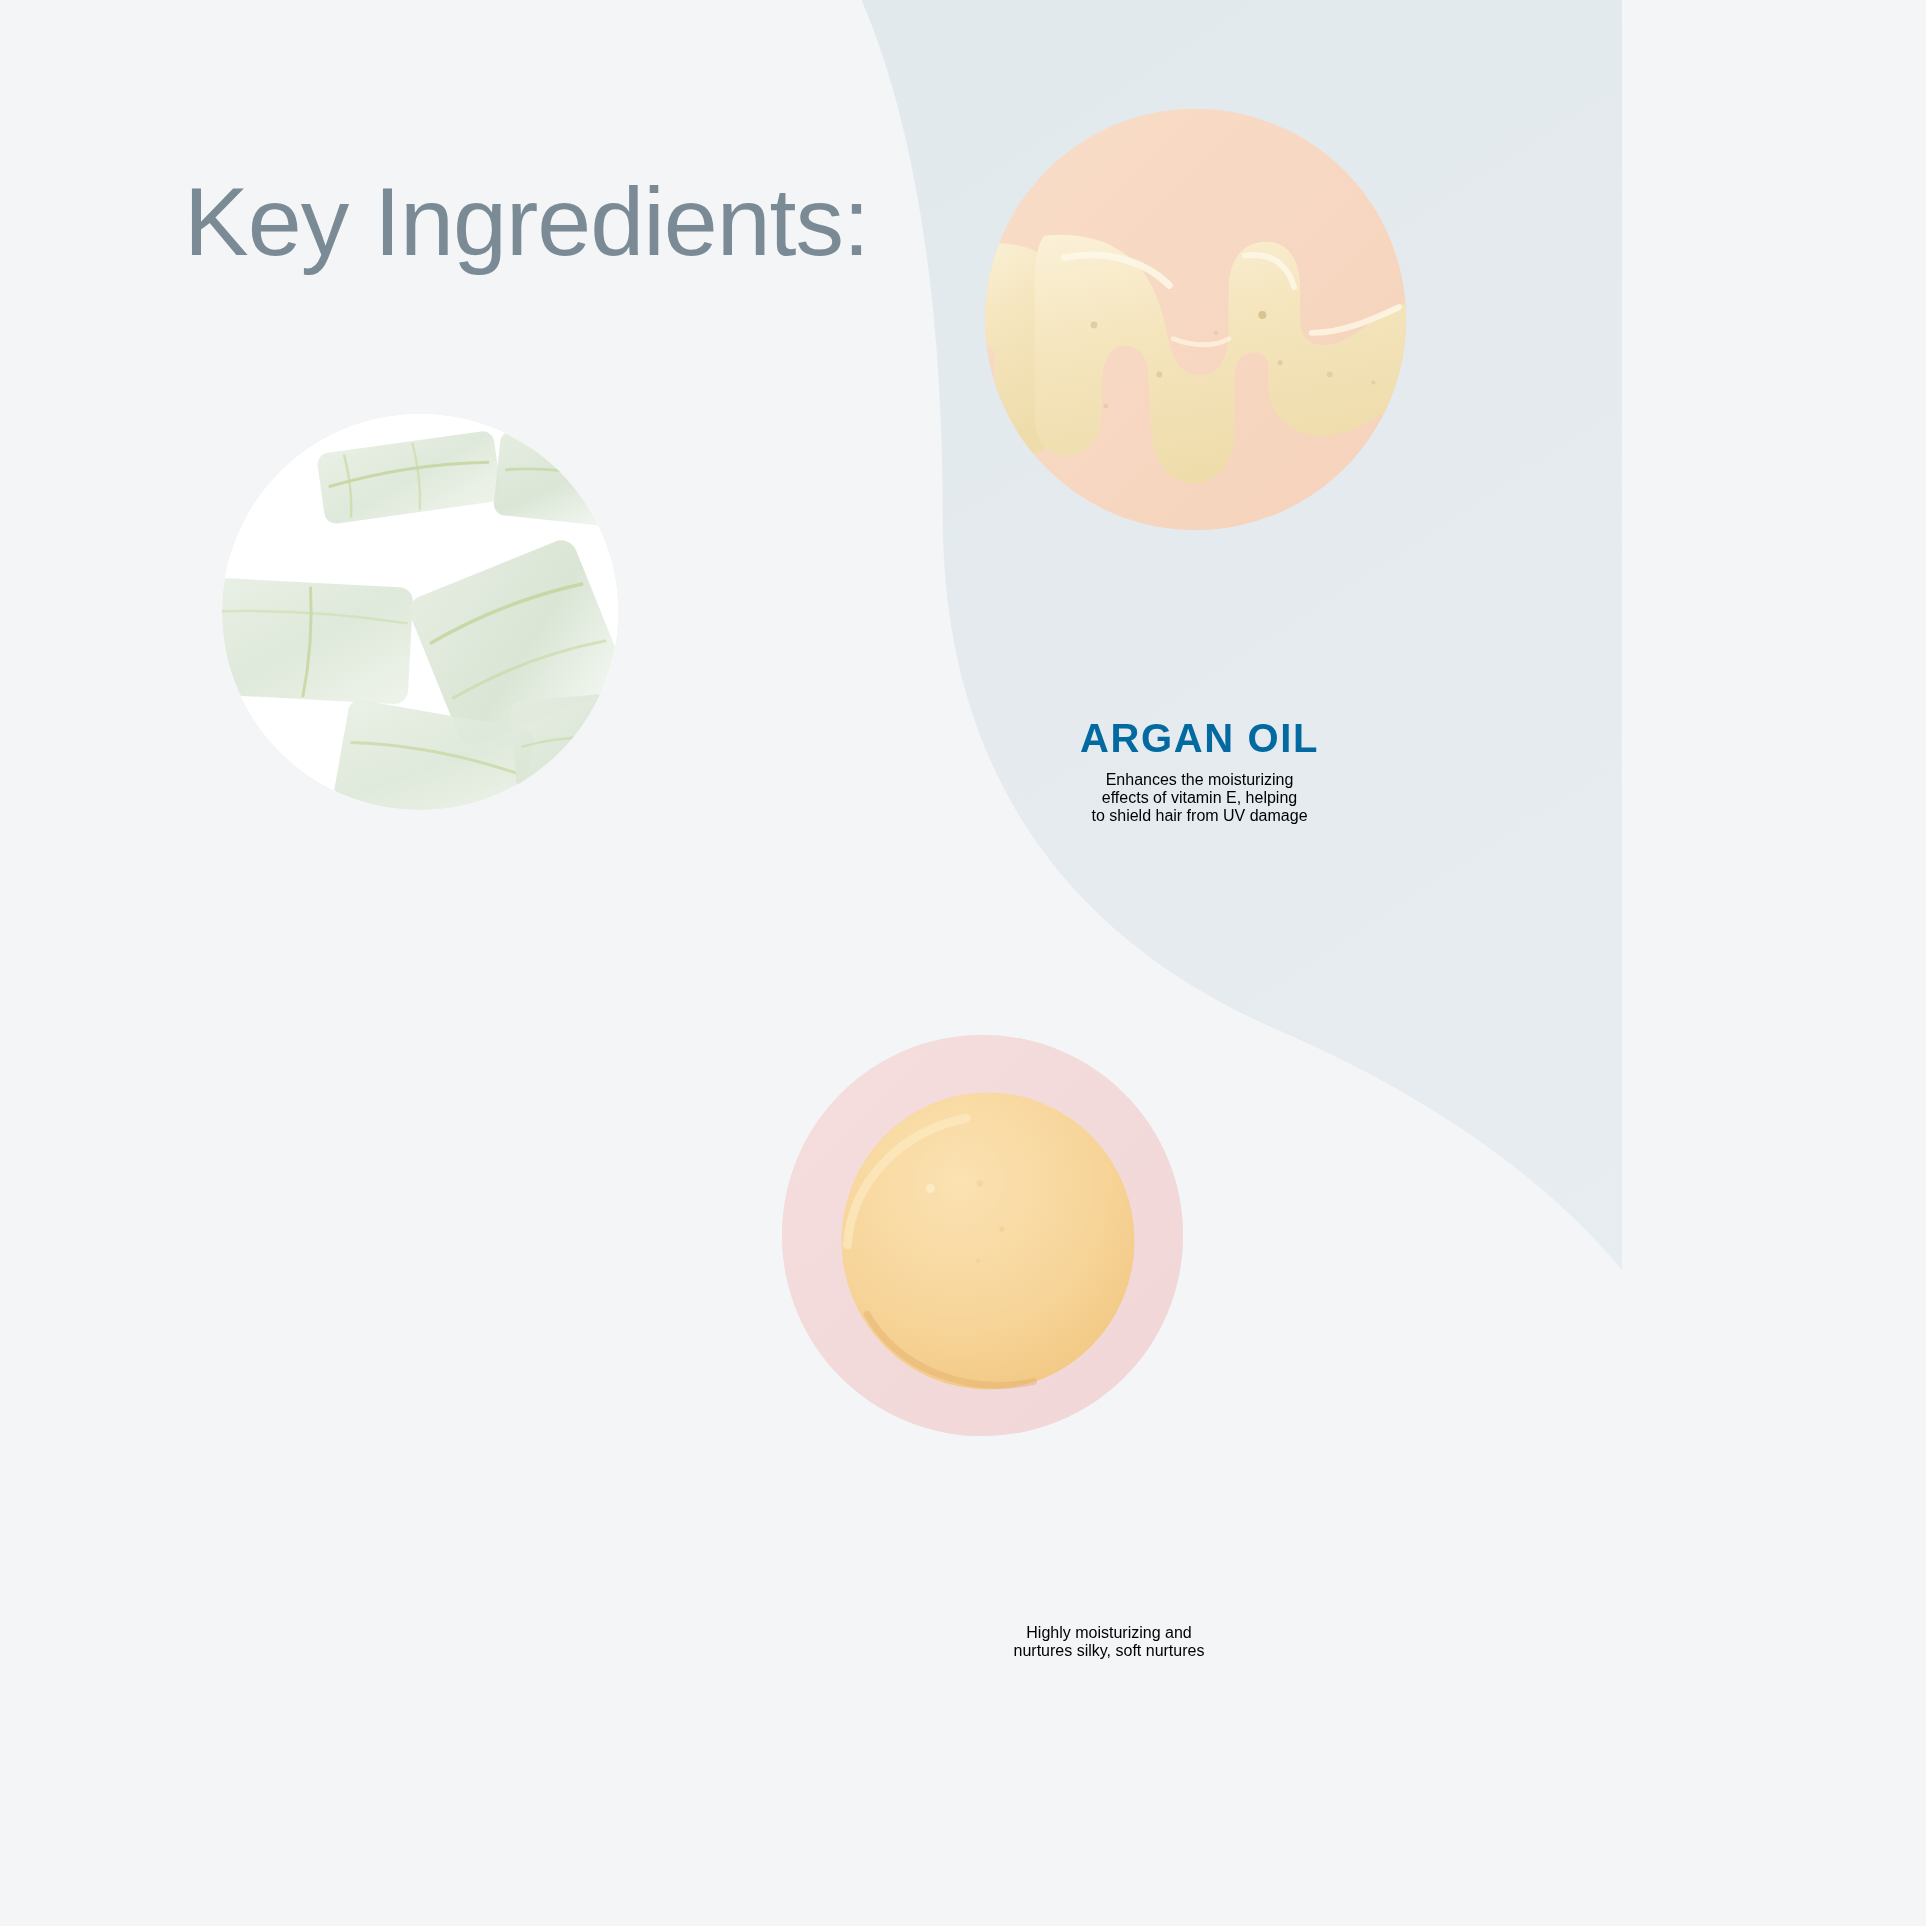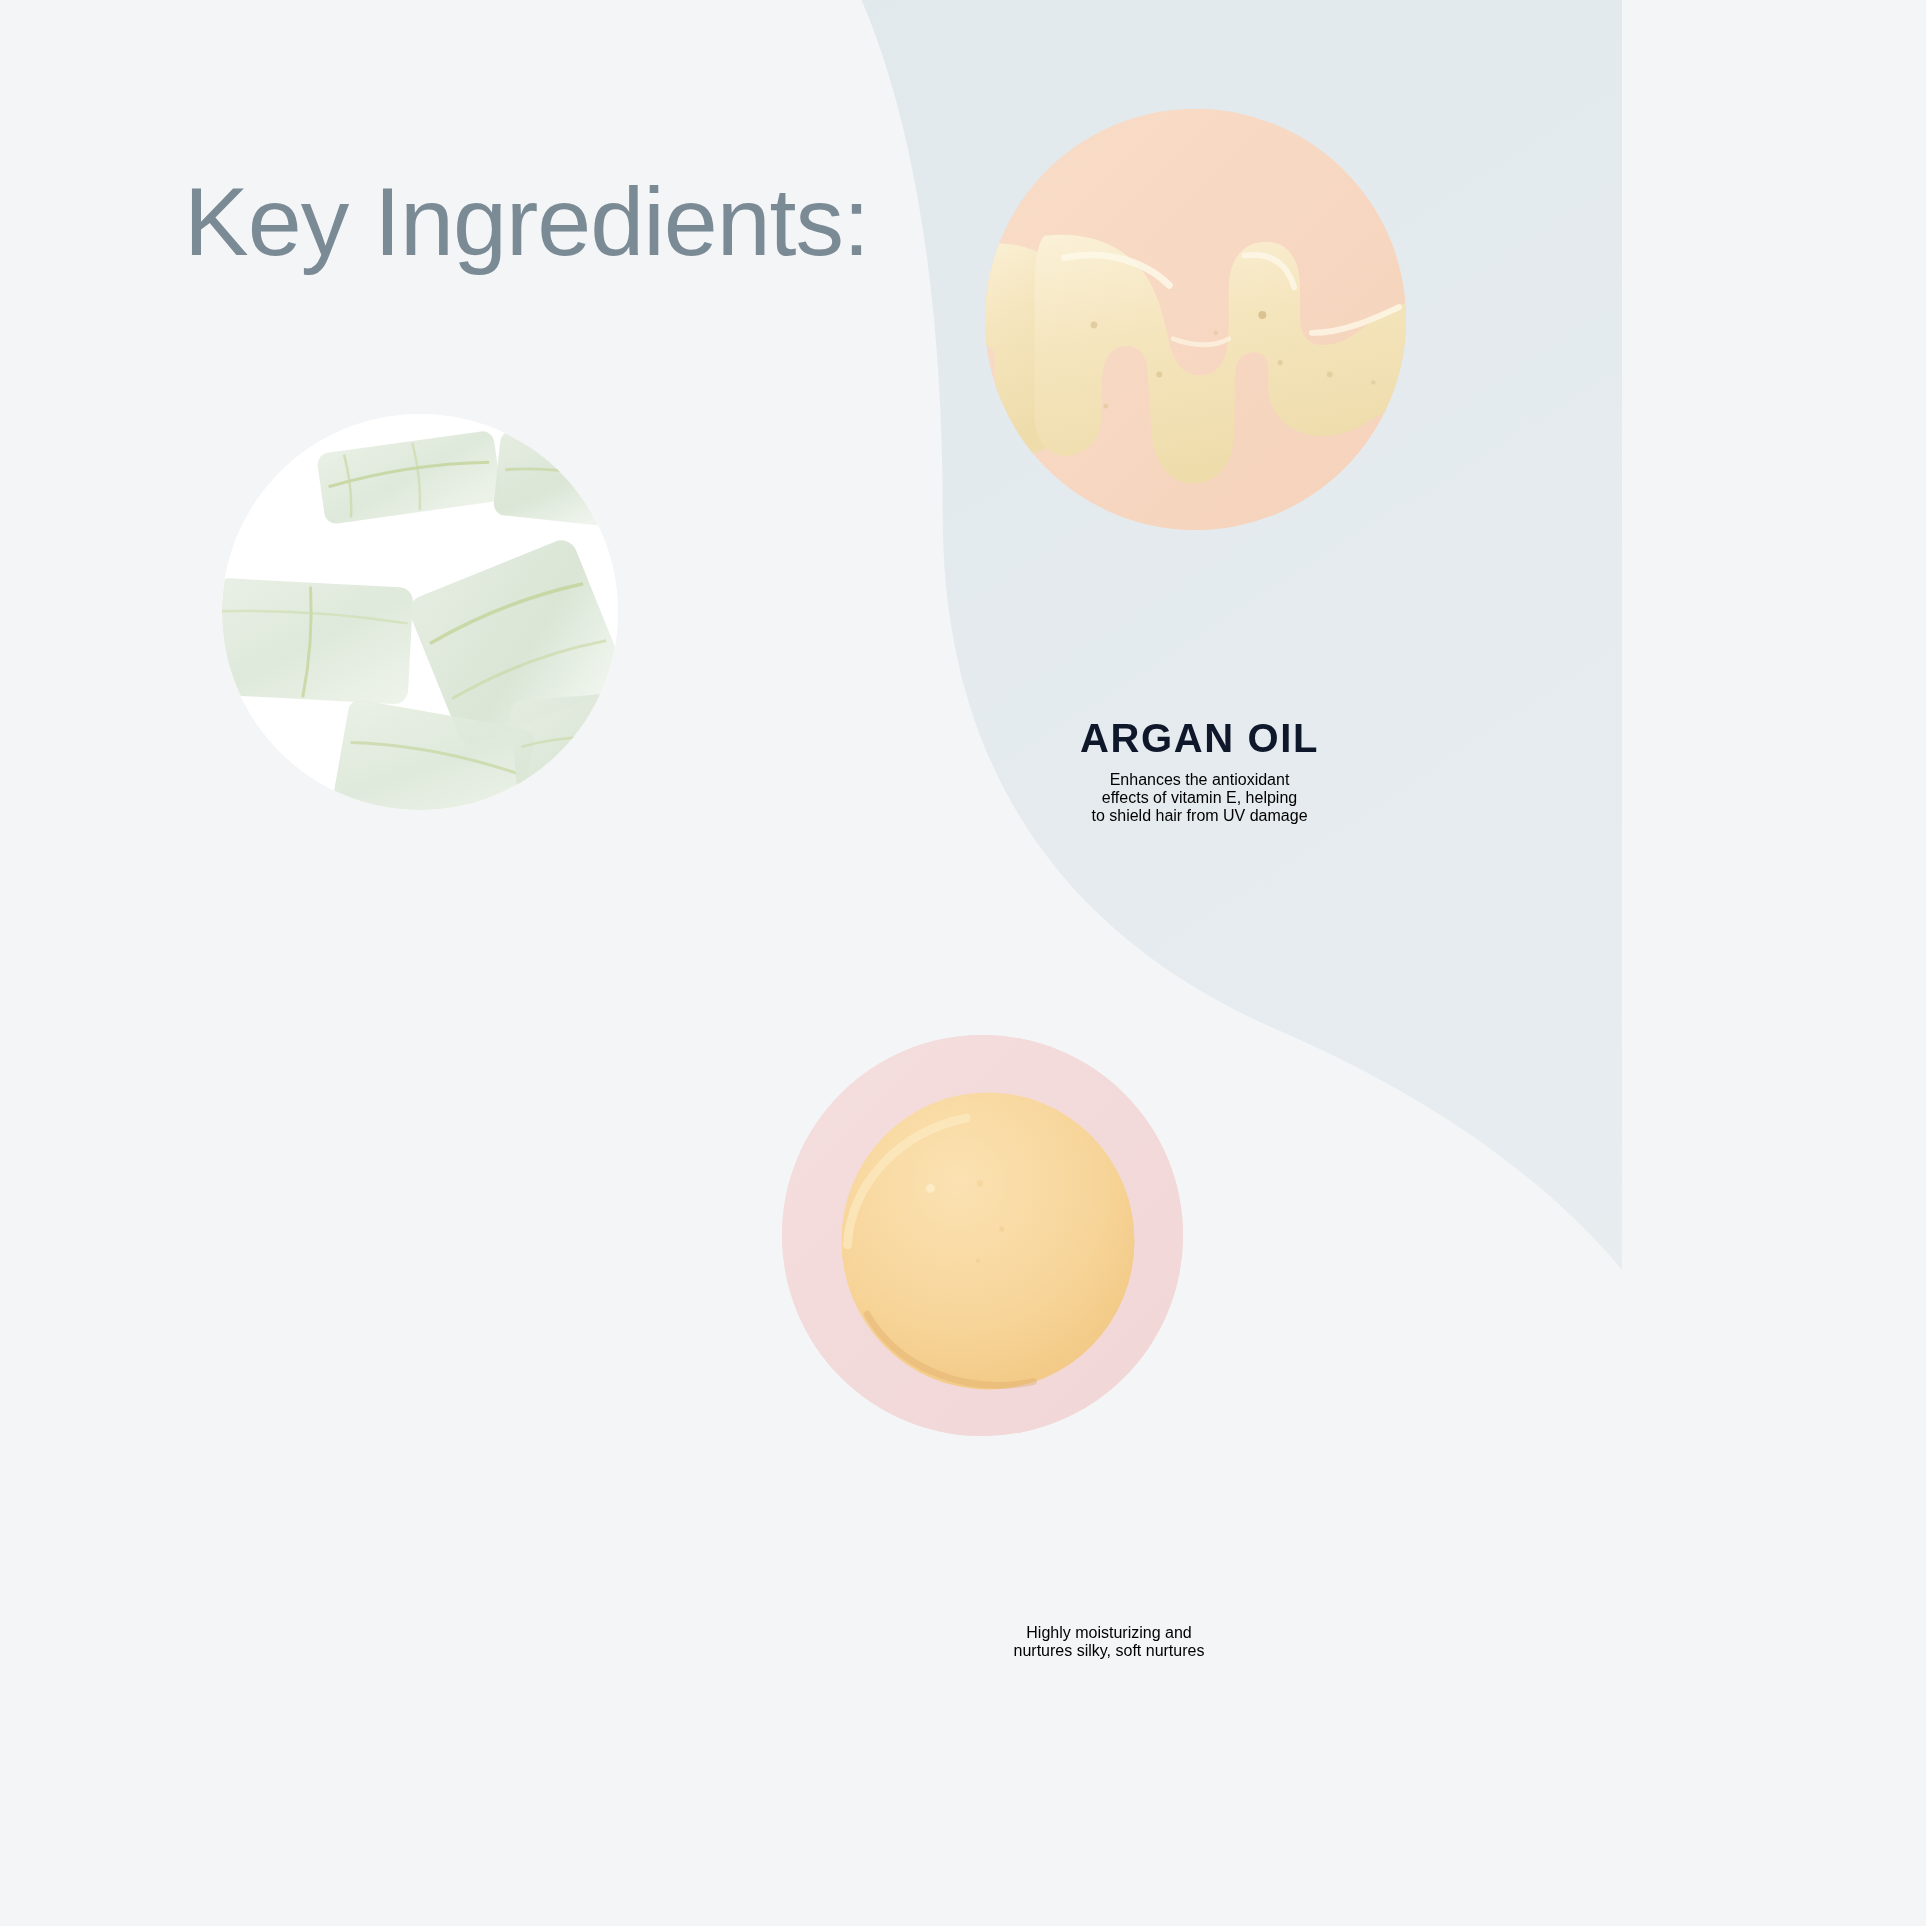--- a/index.html
+++ b/index.html
@@ -42,21 +42,21 @@
   
   .sesame-circle{left:782px;top:1035px;width:401px;height:401px;background:#f3dada;}
   .sesame-circle svg{display:block;width:401px;height:401px;}
 
   
   .block{position:absolute;text-align:center;}
   .ing-name{
     font-size:40px;
     font-weight:700;
     letter-spacing:1.6px;
-    color:#0f172a;
+    color:#0369a1;
     line-height:1.15;
     margin:0 0 10px 0;
     white-space:nowrap;
   }
   .ing-desc{
     font-size:37px;
     font-weight:400;
     color:#6f818f;
     line-height:1.30;
     margin:0;
@@ -238,21 +238,21 @@
       <circle cx="200" cy="150" r="3.2" fill="#f5d69b" opacity="0.8"></circle>
       <circle cx="222" cy="196" r="2.6" fill="#f2cf92" opacity="0.7"></circle>
       <circle cx="198" cy="228" r="2.2" fill="#f2cf92" opacity="0.6"></circle>
     </svg>
   </div>
 
   <div class="block block-argan">
     <p class="ing-name">ARGAN OIL</p>
     <p class="ing-desc">
       </p>
-      <div>Enhances the antioxidant</div>
+      <div>Enhances the moisturizing</div>
       <div>effects of vitamin E, helping</div>
       <div>to shield hair from UV damage</div>
     <p></p>
   </div>
 
 
   <div class="block block-sesame">
     <p class="ing-desc">
       </p>
       <div>Highly moisturizing and</div>

